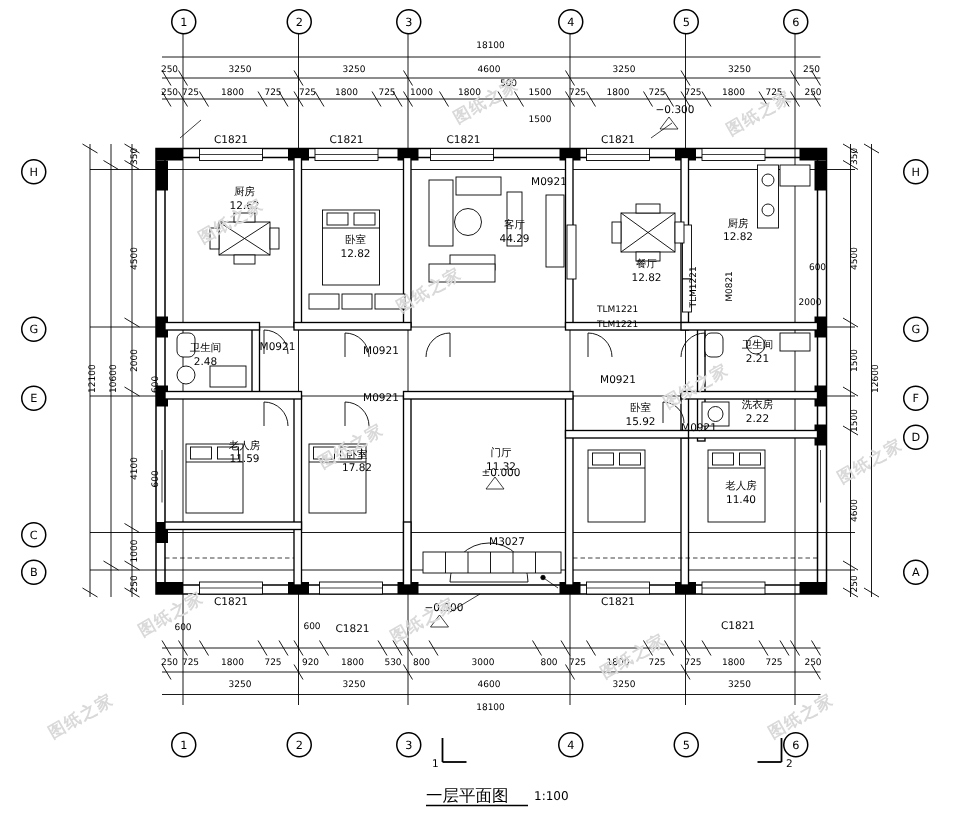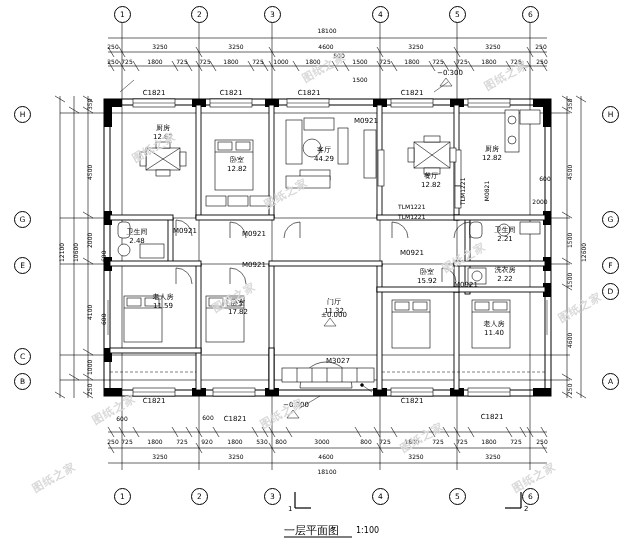--- a/index.html
+++ b/index.html
@@ -498,21 +498,21 @@
   <div class="txt c" style="left:450px;top:70px;">−0.300</div>
 
   <div class="room" style="left:163px;top:124px;">
     <b>厨房</b>
     <b>12.62</b>
   </div>
   <div class="room" style="left:237px;top:156px;">
     <b>卧室</b>
     <b>12.82</b>
   </div>
-  <div class="room" style="left:324px;top:146px;">
+  <div class="room" style="left:343px;top:146px;">
     <b>客厅</b>
     <b>44.29</b>
   </div>
   <div class="room" style="left:431px;top:172px;">
     <b>餐厅</b>
     <b>12.82</b>
   </div>
   <div class="room" style="left:492px;top:145px;">
     <b>厨房</b>
     <b>12.82</b>

